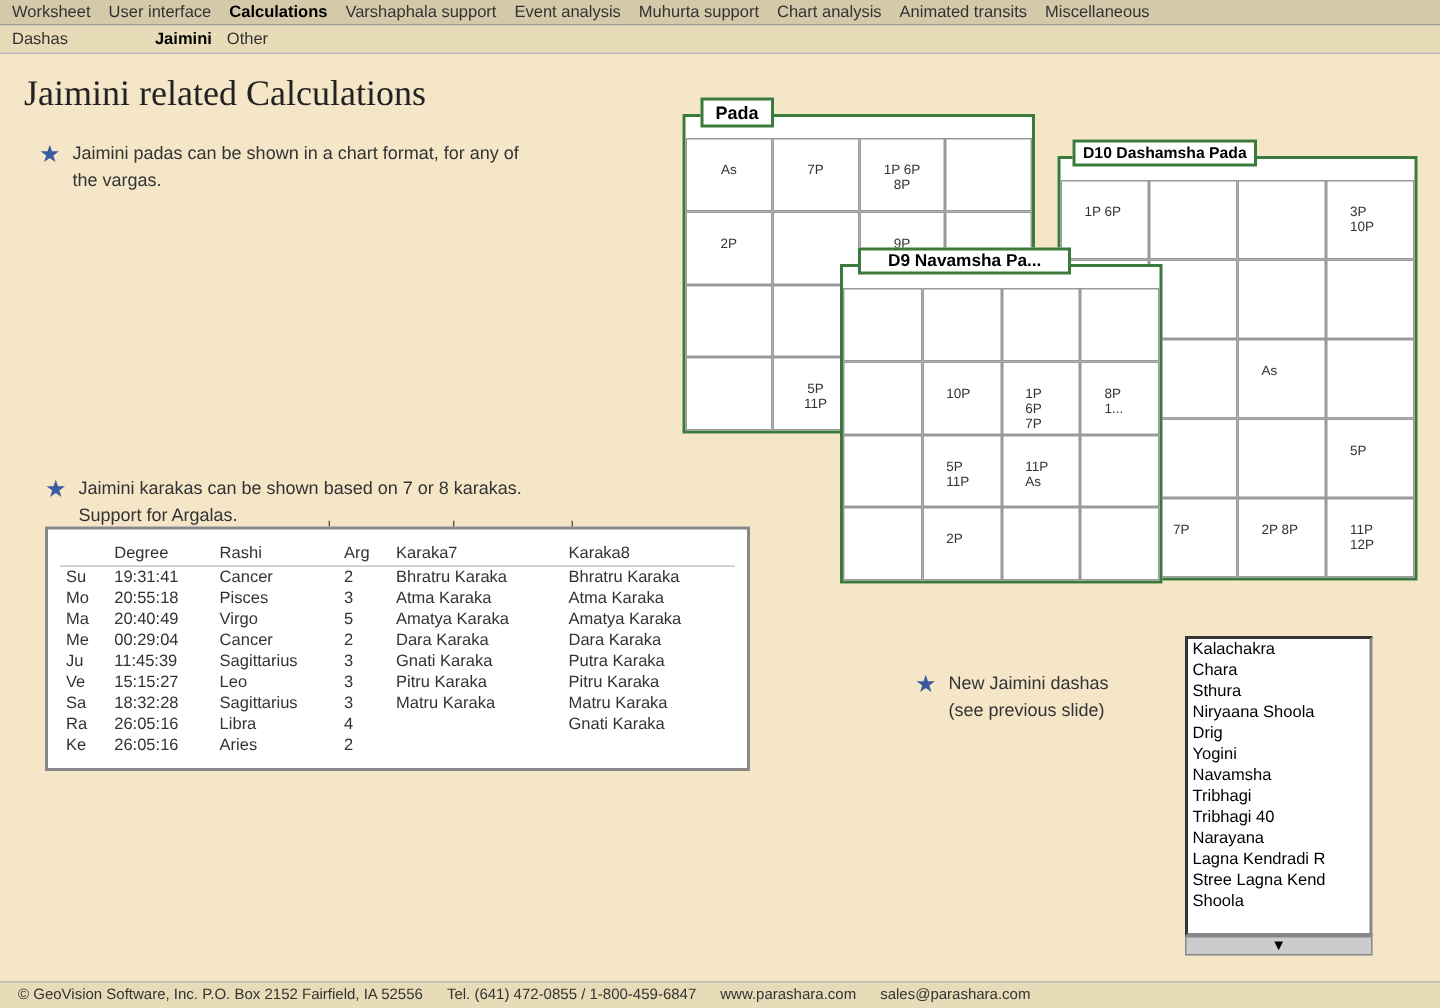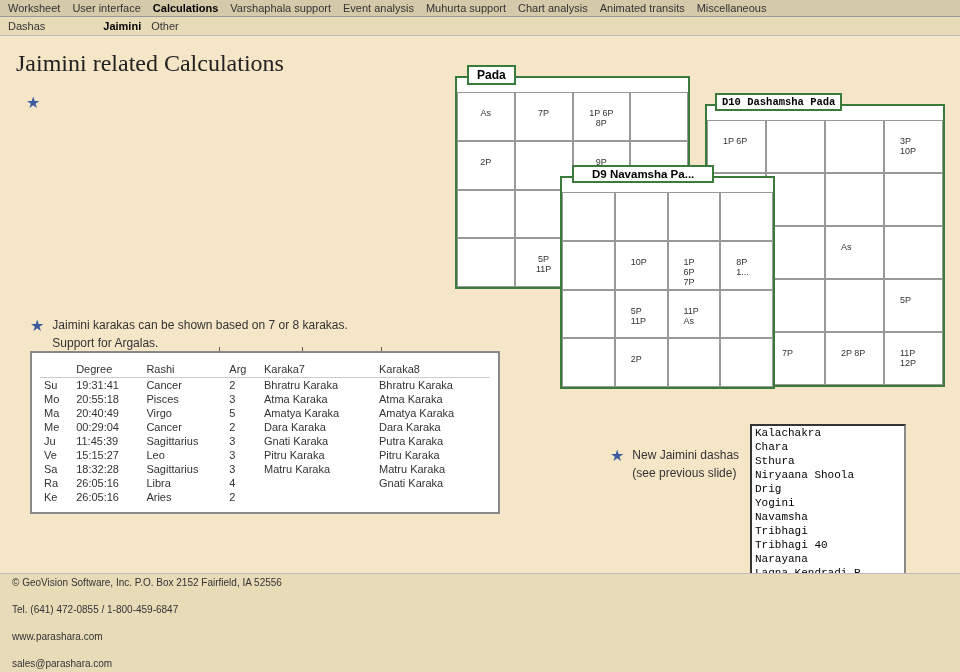--- a/index.html
+++ b/index.html
@@ -133,21 +133,20 @@
       bottom: 0;
       left: 0;
       width: 960px;
       background: #e8dbb8;
       border-top: 1px solid #bbb;
       padding: 3px 12px;
       font-size: 10px;
       color: #333;
       display: flex;
       gap: 20px;
-      flex-direction: column;
     }
     
     #charts-container {
       position: absolute;
       top: 40px;
       left: 455px;
       width: 500px;
       height: 380px;
     }
     
@@ -200,21 +199,20 @@
     }
     #d10-label {
       position: absolute;
       top: -12px;
       left: 8px;
       background: #fff;
       border: 2px solid #3a7a3a;
       padding: 1px 8px;
       font-size: 11px;
       font-weight: bold;
-      font-family: Liberation Mono, monospace;
     }
     .cg { border: 1px solid #999; font-size: 9px; padding: 15px; color: #333; min-height: 36px; }
   </style>
 </head>
 <body>
 
 <div id="menu-bar">
   <span class="menu-item">Worksheet</span>
   <span class="menu-item">User interface</span>
   <span class="menu-item active">Calculations</span>
@@ -231,20 +229,21 @@
   <span class="sub-tab active">Jaimini</span>
   <span class="sub-tab">Other</span>
 </div>
 
 <div id="main-content" style="position:relative; padding: 14px 16px 30px 16px; min-height: 630px;">
 
   <h1 class="page-title">Jaimini related Calculations</h1>
 
   <div class="bullet-row" style="margin-top: 4px; margin-left: 10px;">
     <span class="star-bullet">★</span>
+    <span class="bullet-text">Jaimini padas can be shown in a chart format, for any of<br>the vargas.</span>
   </div>
 
   <div id="charts-container">
 
     <div id="pada-box" style="position:absolute; top:0; left:0; border:2px solid #3a7a3a; width:235px; padding-top:14px;">
       <div id="pada-label" style="position:absolute; top:-13px; left:10px; background:#fff; border:2px solid #3a7a3a; padding:1px 8px; font-size:12px; font-weight:bold;">Pada</div>
       <div style="display:grid; grid-template-columns:1fr 1fr 1fr 1fr; grid-template-rows:1fr 1fr 1fr 1fr; width:100%; height:195px;">
         <div class="cg">As</div>
         <div class="cg">7P</div>
         <div class="cg">1P 6P<br>8P</div>
@@ -412,21 +411,21 @@
         </tbody>
       </table>
     </div>
   </div>
 
   <div style="position:absolute; top:410px; left:610px; display:flex; gap:8px; align-items:flex-start;">
     <span class="star-bullet" style="color:#3a5ba0;">★</span>
     <span class="bullet-text">New Jaimini dashas<br>(see previous slide)</span>
   </div>
 
-  <div id="dashas-list" style="position:absolute; top:388px; left:750px; width:156px;font-family:Liberation Mono, monospace;">
+  <div id="dashas-list" style="position:absolute; top:388px; left:790px; width:125px;">
     <div class="dashas-listbox">
       <div>Kalachakra</div>
       <div>Chara</div>
       <div>Sthura</div>
       <div>Niryaana Shoola</div>
       <div>Drig</div>
       <div>Yogini</div>
       <div>Navamsha</div>
       <div>Tribhagi</div>
       <div>Tribhagi 40</div>

